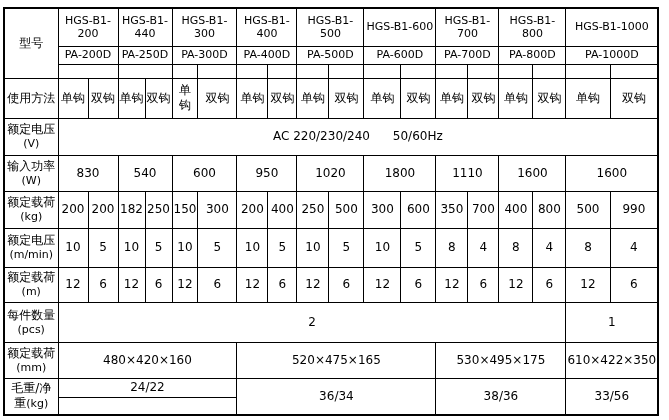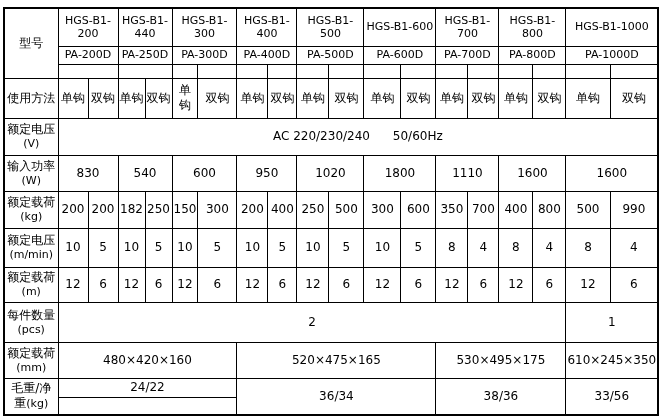--- a/index.html
+++ b/index.html
@@ -209,21 +209,21 @@
     <td class="rowhead"><span>每件数量</span><span class="unit">(pcs)</span></td>
     <td class="num" colspan="16">2</td>
     <td class="num" colspan="2">1</td>
   </tr>
 
   <tr style="height:36px">
     <td class="rowhead"><span>额定载荷</span><span class="unit">(mm)</span></td>
     <td class="num" colspan="6">480×420×160</td>
     <td class="num" colspan="6">520×475×165</td>
     <td class="num" colspan="4">530×495×175</td>
-    <td class="num" colspan="2">610×245×350</td>
+    <td class="num" colspan="2">610×422×350</td>
   </tr>
 
   <tr style="height:19px">
     <td class="rowhead inline-unit" rowspan="2"><span>毛重/净重</span><span class="unit">(kg)</span></td>
     <td class="num" colspan="6">24/22</td>
     <td class="num" colspan="6" rowspan="2">36/34</td>
     <td class="num" colspan="4" rowspan="2">38/36</td>
     <td class="num" colspan="2" rowspan="2">33/56</td>
   </tr>
   <tr style="height:18px">

